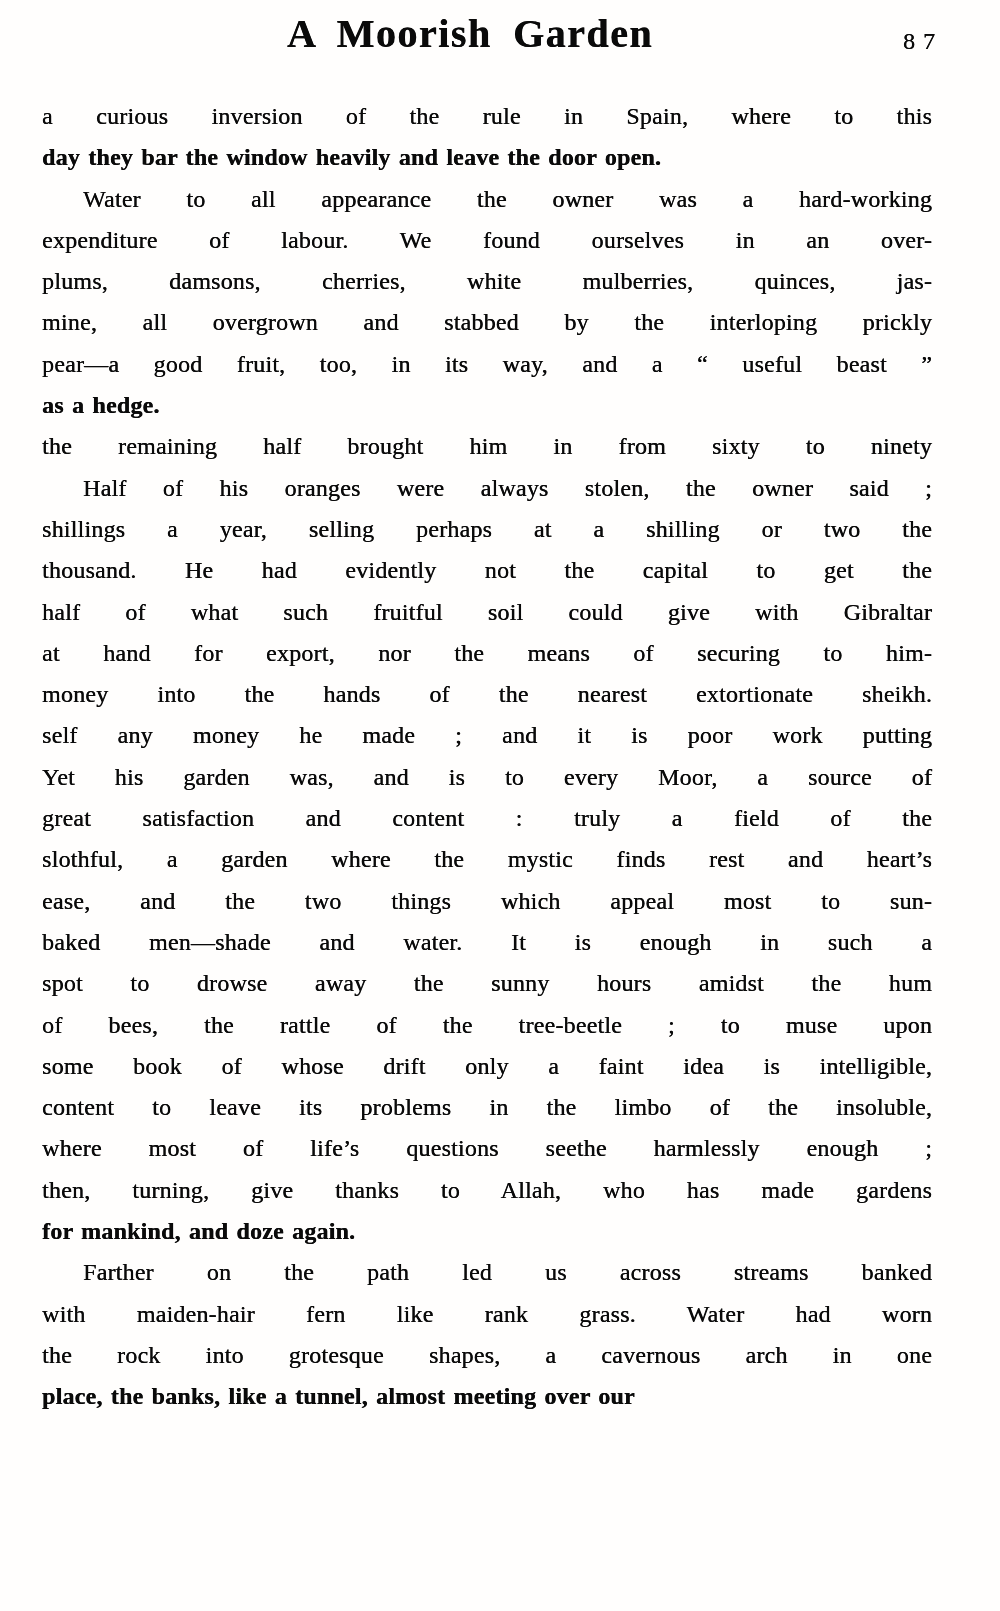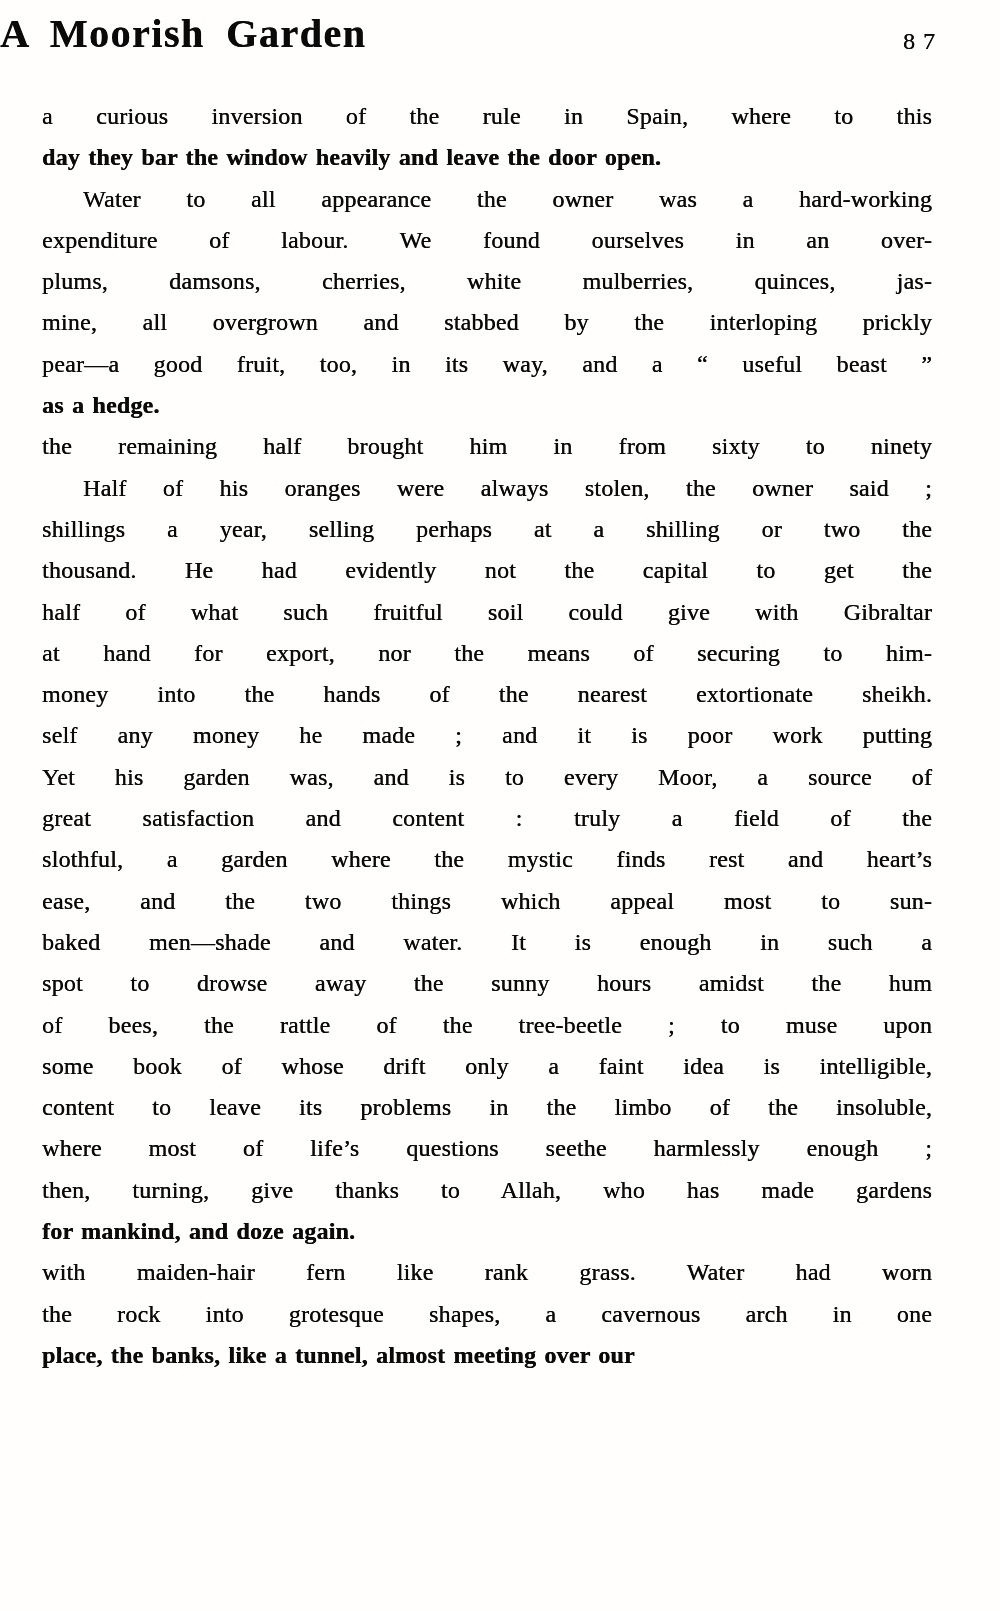--- a/index.html
+++ b/index.html
@@ -21,20 +21,21 @@
     top: 8px;
     left: 0;
     width: 1000px;
     height: 60px;
   }
   .page-title {
     position: absolute;
     left: 0;
     right: 60px;
     top: 0;
+    text-align: center;
     font-size: 40px;
     line-height: 52px;
     font-weight: 700;
     letter-spacing: 1.5px;
     word-spacing: 10px;
     text-shadow: 0.4px 0 0 currentColor;
   }
   .page-number {
     position: absolute;
     left: 903px;
@@ -109,18 +110,19 @@
         <div class="line">baked men—shade and water. It is enough in such a</div>
         <div class="line">spot to drowse away the sunny hours amidst the hum</div>
         <div class="line">of bees, the rattle of the tree-beetle ; to muse upon</div>
         <div class="line">some book of whose drift only a faint idea is intelligible,</div>
         <div class="line">content to leave its problems in the limbo of the insoluble,</div>
         <div class="line">where most of life’s questions seethe harmlessly enough ;</div>
         <div class="line">then, turning, give thanks to Allah, who has made gardens</div>
         <div class="line para-end">for mankind, and doze again.</div>
       </div>
       <div class="paragraph">
+        <div class="line indented">Farther on the path led us across streams banked</div>
         <div class="line">with maiden-hair fern like rank grass. Water had worn</div>
         <div class="line">the rock into grotesque shapes, a cavernous arch in one</div>
         <div class="line para-end">place, the banks, like a tunnel, almost meeting over our</div>
       </div>
     </div>
 </div>
 
 </body></html>

